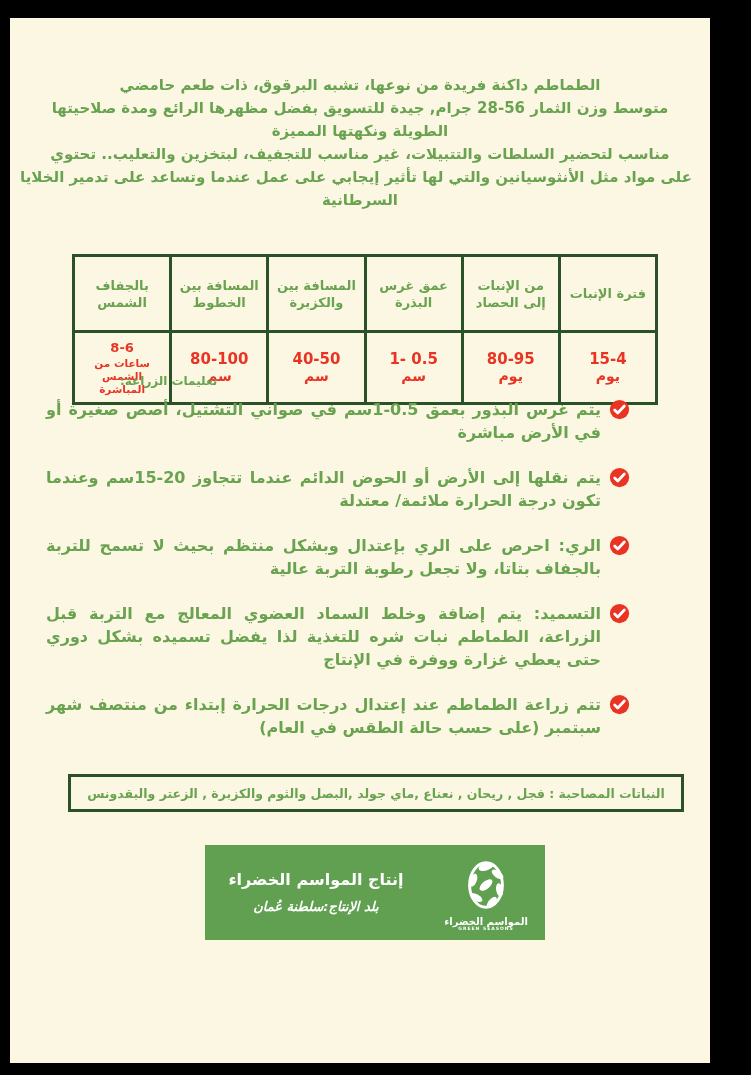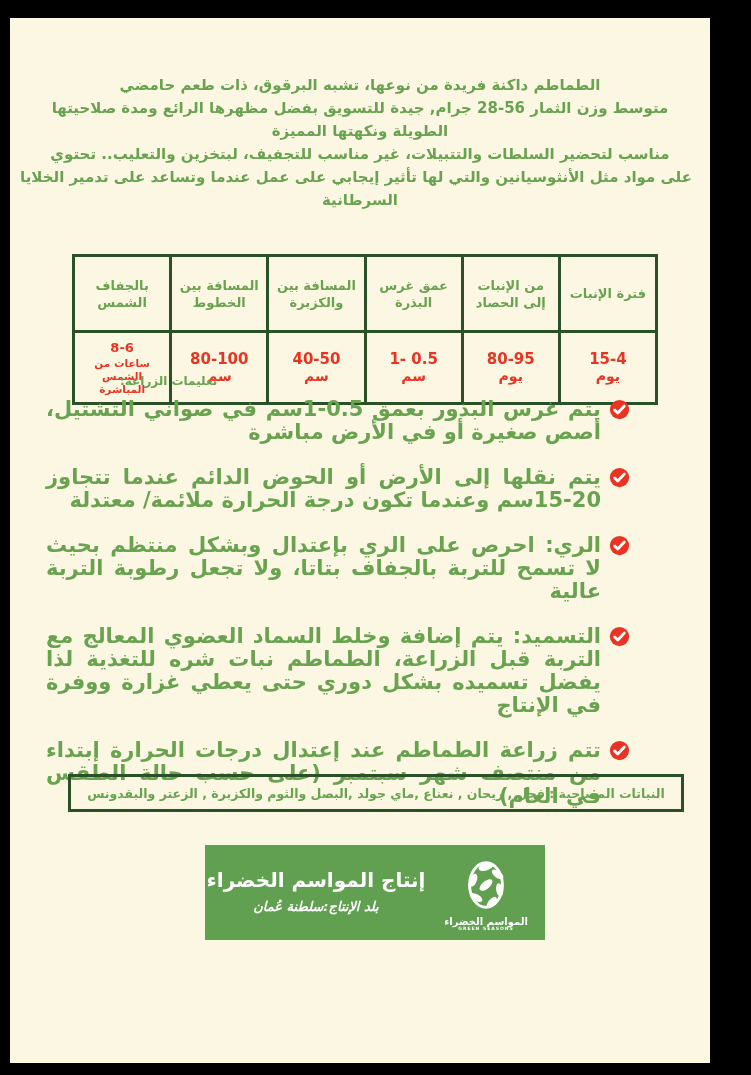--- a/index.html
+++ b/index.html
@@ -55,21 +55,21 @@
   .instructions{
     position:absolute;top:356px;right:80px;width:584px;
     color:var(--green);
   }
   .instructions-title{
     font-size:12px;margin-left:74px;text-align:left;
     margin-bottom:10px;color:var(--green);
   }
   .instr-item{
     display:flex;gap:8px;margin-bottom:22px;
-    font-size:21px;line-height:23px;text-align:justify;
+    font-size:16px;line-height:23px;text-align:justify;
   }
   .instr-icon{flex:none;width:21px;height:21px;margin-top:1px;}
   .instr-text{flex:1;}
   
   .companion{
     position:absolute;top:756px;left:58px;width:616px;height:38px;
     border:3px solid var(--dark-green);
     display:flex;align-items:center;justify-content:center;
     color:var(--green);font-size:12.5px;white-space:nowrap;
   }
@@ -83,21 +83,21 @@
   .footer-logo-block{
     flex:none;width:118px;height:100%;
     display:flex;flex-direction:column;align-items:center;justify-content:center;
     padding-top:4px;
   }
   .footer-logo-caption{font-size:10px;line-height:9px;margin-top:2px;}
   .footer-logo-sub{font-size:4.5px;line-height:6px;letter-spacing:1px;}
   .footer-text{
     flex:1;display:flex;flex-direction:column;align-items:center;justify-content:center;
   }
-  .footer-title{font-size:20px;line-height:20px;margin-bottom:9px;}
+  .footer-title{font-size:16px;line-height:20px;margin-bottom:9px;}
   .footer-origin{font-size:13px;line-height:16px;font-style:italic;}
 </style>
 </head>
 <body>
 
 <div class="paper">
 
   <div class="intro" id="intro-lines">
       <div class="intro-line">الطماطم داكنة فريدة من نوعها، تشبه البرقوق، ذات طعم حامضي</div>
       <div class="intro-line">متوسط وزن الثمار 56-28 جرام, جيدة للتسويق بفضل مظهرها الرائع ومدة صلاحيتها</div>

